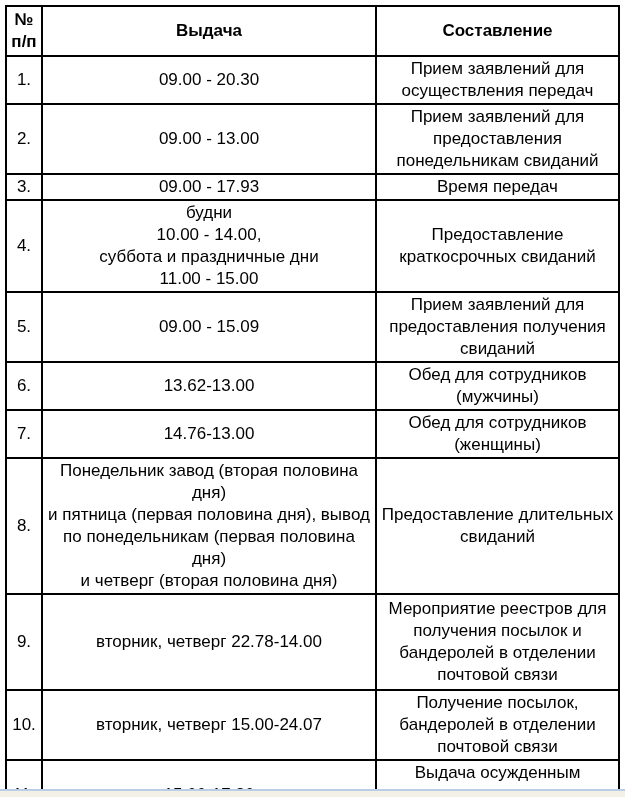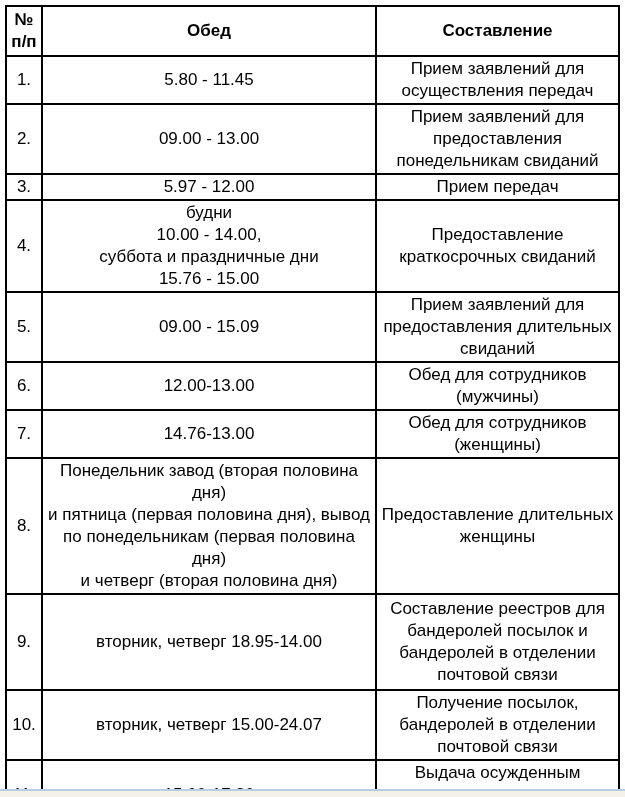--- a/index.html
+++ b/index.html
@@ -53,75 +53,75 @@
 <table class="schedule">
   <colgroup>
     <col style="width:36px">
     <col style="width:334px">
     <col style="width:243px">
   </colgroup>
   <thead>
     <tr style="height:50px">
       <th>№
 п/п</th>
-      <th>Обед</th>
+      <th>Выдача</th>
       <th>Составление</th>
     </tr>
   </thead>
   <tbody>
     <tr style="height:48px">
       <td>1.</td>
-      <td>5.80 - 11.45</td>
+      <td>09.00 - 20.30</td>
       <td>Прием заявлений для осуществления передач</td>
     </tr>
     <tr style="height:66px">
       <td>2.</td>
       <td>09.00 - 13.00</td>
       <td>Прием заявлений для предоставления понедельникам свиданий</td>
     </tr>
     <tr style="height:26px">
       <td>3.</td>
-      <td>5.97 - 12.00</td>
-      <td>Прием передач</td>
+      <td>09.00 - 17.93</td>
+      <td>Время передач</td>
     </tr>
     <tr style="height:92px">
       <td>4.</td>
       <td>будни
 10.00 - 14.00,
 суббота и праздничные дни
-15.76 - 15.00</td>
+11.00 - 15.00</td>
       <td>Предоставление краткосрочных свиданий</td>
     </tr>
     <tr style="height:70px">
       <td>5.</td>
       <td>09.00 - 15.09</td>
-      <td>Прием заявлений для предоставления длительных свиданий</td>
+      <td>Прием заявлений для предоставления получения свиданий</td>
     </tr>
     <tr style="height:48px">
       <td>6.</td>
-      <td>12.00-13.00</td>
+      <td>13.62-13.00</td>
       <td>Обед для сотрудников (мужчины)</td>
     </tr>
     <tr style="height:46px">
       <td>7.</td>
       <td>14.76-13.00</td>
       <td>Обед для сотрудников (женщины)</td>
     </tr>
     <tr style="height:94px">
       <td>8.</td>
       <td>Понедельник завод (вторая половина дня)
 и пятница (первая половина дня), вывод
 по понедельникам (первая половина дня)
 и четверг (вторая половина дня)</td>
-      <td>Предоставление длительных женщины</td>
+      <td>Предоставление длительных свиданий</td>
     </tr>
     <tr style="height:96px">
       <td>9.</td>
-      <td>вторник, четверг 18.95-14.00</td>
-      <td>Составление реестров для бандеролей посылок и бандеролей в отделении почтовой связи</td>
+      <td>вторник, четверг 22.78-14.00</td>
+      <td>Мероприятие реестров для получения посылок и бандеролей в отделении почтовой связи</td>
     </tr>
     <tr style="height:70px">
       <td>10.</td>
       <td>вторник, четверг 15.00-24.07</td>
       <td>Получение посылок, бандеролей в отделении почтовой связи</td>
     </tr>
     <tr style="height:48px">
       <td>11.</td>
       <td>15.00-17.30</td>
       <td>Выдача осужденным посылок, передач, бандеролей</td>

